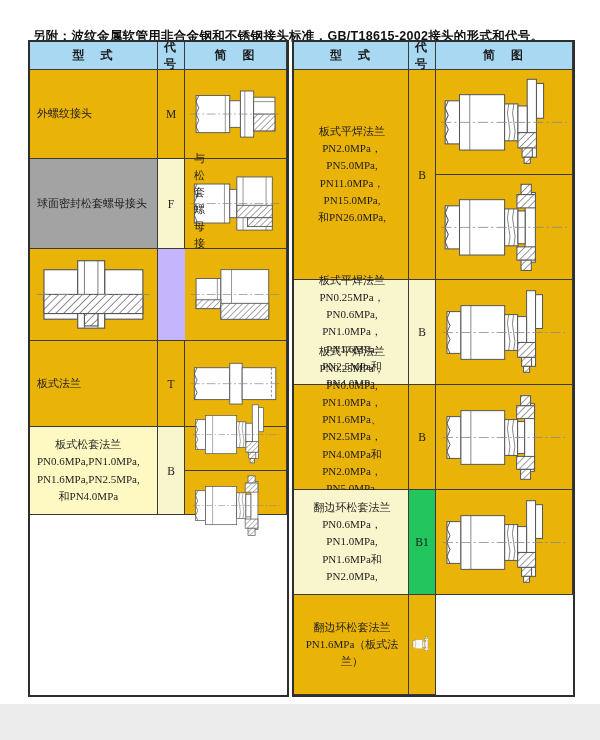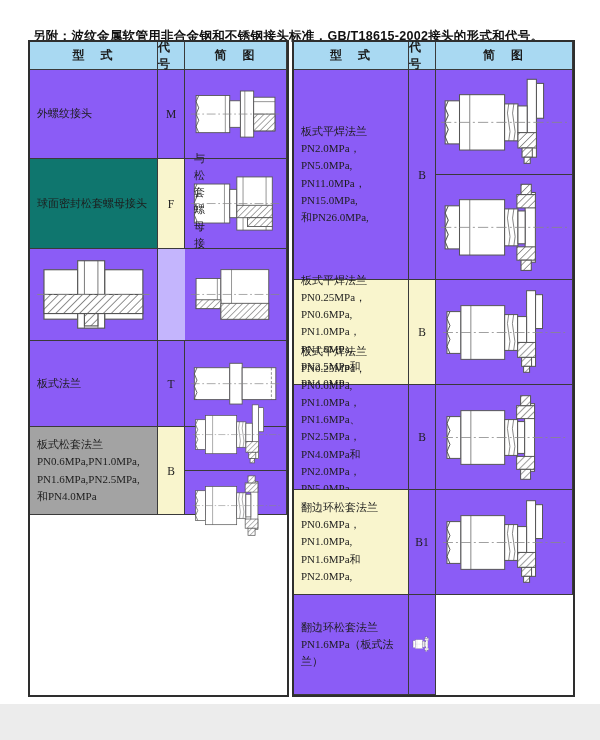--- a/index.html
+++ b/index.html
@@ -6,25 +6,25 @@
   body{
     width:600px;height:740px;position:relative;background:#ffffff;
     font-family:"Liberation Serif","DejaVu Serif",serif;color:#1d1d1d;
     overflow:hidden;
   }
   .title{
     position:absolute;left:33px;top:8px;width:550px;
     font-family:"Liberation Sans","DejaVu Sans",sans-serif;
     font-weight:bold;font-size:12.5px;letter-spacing:0.3px;color:#111;margin-top:20px;
   }
-  .tables{position:absolute;left:28px;top:40px;display:flex;gap:3px;}
+  .tables{position:absolute;left:28px;top:40px;display:flex;gap:3px;text-align:center;}
   .tbl{display:grid;border:2px solid #2e2e2e;background:#fff;}
   .tbl-left{grid-template-columns:128px 27px 102px;grid-template-rows:28px 89px 90px 92px 86px 88px 180px;}
   .tbl-right{grid-template-columns:115px 27px 137px;grid-template-rows:28px 210px 105px 105px 105px 100px;}
-  .cell{border-right:1px solid #3a3a3a;border-bottom:1px solid #3a3a3a;background:#8b5cf6;box-sizing:border-box;}
+  .cell{border-right:1px solid #3a3a3a;border-bottom:1px solid #3a3a3a;background:#eab308;box-sizing:border-box;}
   .hdr{display:flex;align-items:center;justify-content:center;font-weight:bold;font-size:12px;letter-spacing:2px;color:#1a1a1a;}
   .type{padding:4px 5px 4px 7px;display:flex;align-items:center;white-space:pre-line;font-size:11px;line-height:1.55;}
   .code{display:flex;align-items:center;justify-content:center;font-size:11.5px;}
   .diag{display:flex;align-items:center;justify-content:center;padding:2px;}
   .dbl{flex-direction:column;padding:0;}
   .sub{flex:1;width:100%;display:flex;align-items:center;justify-content:center;box-sizing:border-box;}
   .sub:first-child{border-bottom:1px solid #3a3a3a;}
   .d{width:95%;height:93%;display:flex;align-items:center;justify-content:center;}
   .d svg{width:100%;height:100%;}
   .bottom-strip{position:absolute;left:0;top:704px;width:600px;height:36px;background:#ececec;}
@@ -59,21 +59,21 @@
             <rect x="58" y="10" width="15" height="52" fill="#fff" stroke="#555"></rect>
             <line x1="63" y1="10" x2="63" y2="62" stroke="#555" stroke-width="0.7"></line>
             <rect x="73" y="17" width="24" height="38" fill="#fff" stroke="#555"></rect>
             <line x1="73" y1="22" x2="97" y2="22" stroke="#555" stroke-width="0.7"></line>
             <rect x="73" y="36" width="24" height="19" fill="url(#h0)" stroke="#555"></rect>
             <line x1="2" y1="36" x2="99%" y2="36" stroke="#888" stroke-width="0.8" stroke-dasharray="10 3 2 3"></line>
           </svg>
         </div>
     </div>
 
-    <div class="cell type" style="background: #0f766e;">球面密封松套螺母接头</div>
+    <div class="cell type" style="background: #a3a3a3;">球面密封松套螺母接头</div>
     <div class="cell code" style="background: rgb(249, 245, 205);">F</div>
     <div class="cell diag">
       <div class="d">
           <svg viewBox="0 0 104 72" preserveAspectRatio="xMidYMid meet">
             <defs>
               <pattern id="h1" patternUnits="userSpaceOnUse" width="5" height="5" patternTransform="rotate(45)">
                 <rect width="5" height="5" fill="#fff"></rect>
                 <line x1="0" y1="0" x2="0" y2="5" stroke="#666" stroke-width="1.3"></line>
               </pattern>
             </defs>
@@ -148,21 +148,21 @@
             <rect x="6" y="18" width="40" height="36" fill="#fff" stroke="#555"></rect>
             <polyline points="9,18 6,25 9,32 6,39 9,46 6,53 9,54" fill="none" stroke="#555"></polyline>
             <rect x="46" y="13" width="14" height="46" fill="#fff" stroke="#555"></rect>
             <rect x="60" y="18" width="38" height="36" fill="#fff" stroke="#555"></rect>
             <line x1="93" y1="18" x2="93" y2="54" stroke="#555" stroke-width="0.7" stroke-dasharray="3 2"></line>
             <line x1="2" y1="36" x2="99%" y2="36" stroke="#888" stroke-width="0.8" stroke-dasharray="10 3 2 3"></line>
           </svg>
         </div>
     </div>
 
-    <div class="cell type" style="background: #a3a3a3;">板式松套法兰
+    <div class="cell type" style="background: #fef9c3;">板式松套法兰
 PN0.6MPa,PN1.0MPa,
 PN1.6MPa,PN2.5MPa,
 和PN4.0MPa</div>
     <div class="cell code" style="background: rgb(249, 245, 205);">B</div>
     <div class="cell diag dbl">
       <div class="sub">
           <div class="d">
             <svg viewBox="0 0 126 92" preserveAspectRatio="xMidYMid meet">
               <defs>
                 <pattern id="h5" patternUnits="userSpaceOnUse" width="5" height="5" patternTransform="rotate(45)">
@@ -343,21 +343,21 @@
             <rect x="76" y="65" width="18" height="13" fill="url(#h10)" stroke="#555"></rect>
             <rect x="80" y="78" width="10" height="10" fill="url(#h10)" stroke="#555"></rect>
             <line x1="2" y1="46" x2="99%" y2="46" stroke="#888" stroke-width="0.8" stroke-dasharray="10 3 2 3"></line>
           </svg>
         </div>
     </div>
 
     <div class="cell type" style="background: rgb(249, 245, 205);">翻边环松套法兰
 PN0.6MPa，PN1.0MPa,
 PN1.6MPa和PN2.0MPa,</div>
-    <div class="cell code" style="background: #8b5cf6;">B1</div>
+    <div class="cell code" style="background: #22c55e;">B1</div>
     <div class="cell diag">
       <div class="d">
           <svg viewBox="0 0 126 92" preserveAspectRatio="xMidYMid meet">
             <defs>
               <pattern id="h11" patternUnits="userSpaceOnUse" width="5" height="5" patternTransform="rotate(45)">
                 <rect width="5" height="5" fill="#fff"></rect>
                 <line x1="0" y1="0" x2="0" y2="5" stroke="#666" stroke-width="1.3"></line>
               </pattern>
             </defs>
             <rect x="6" y="25" width="14" height="42" fill="#fff" stroke="#555"></rect>

